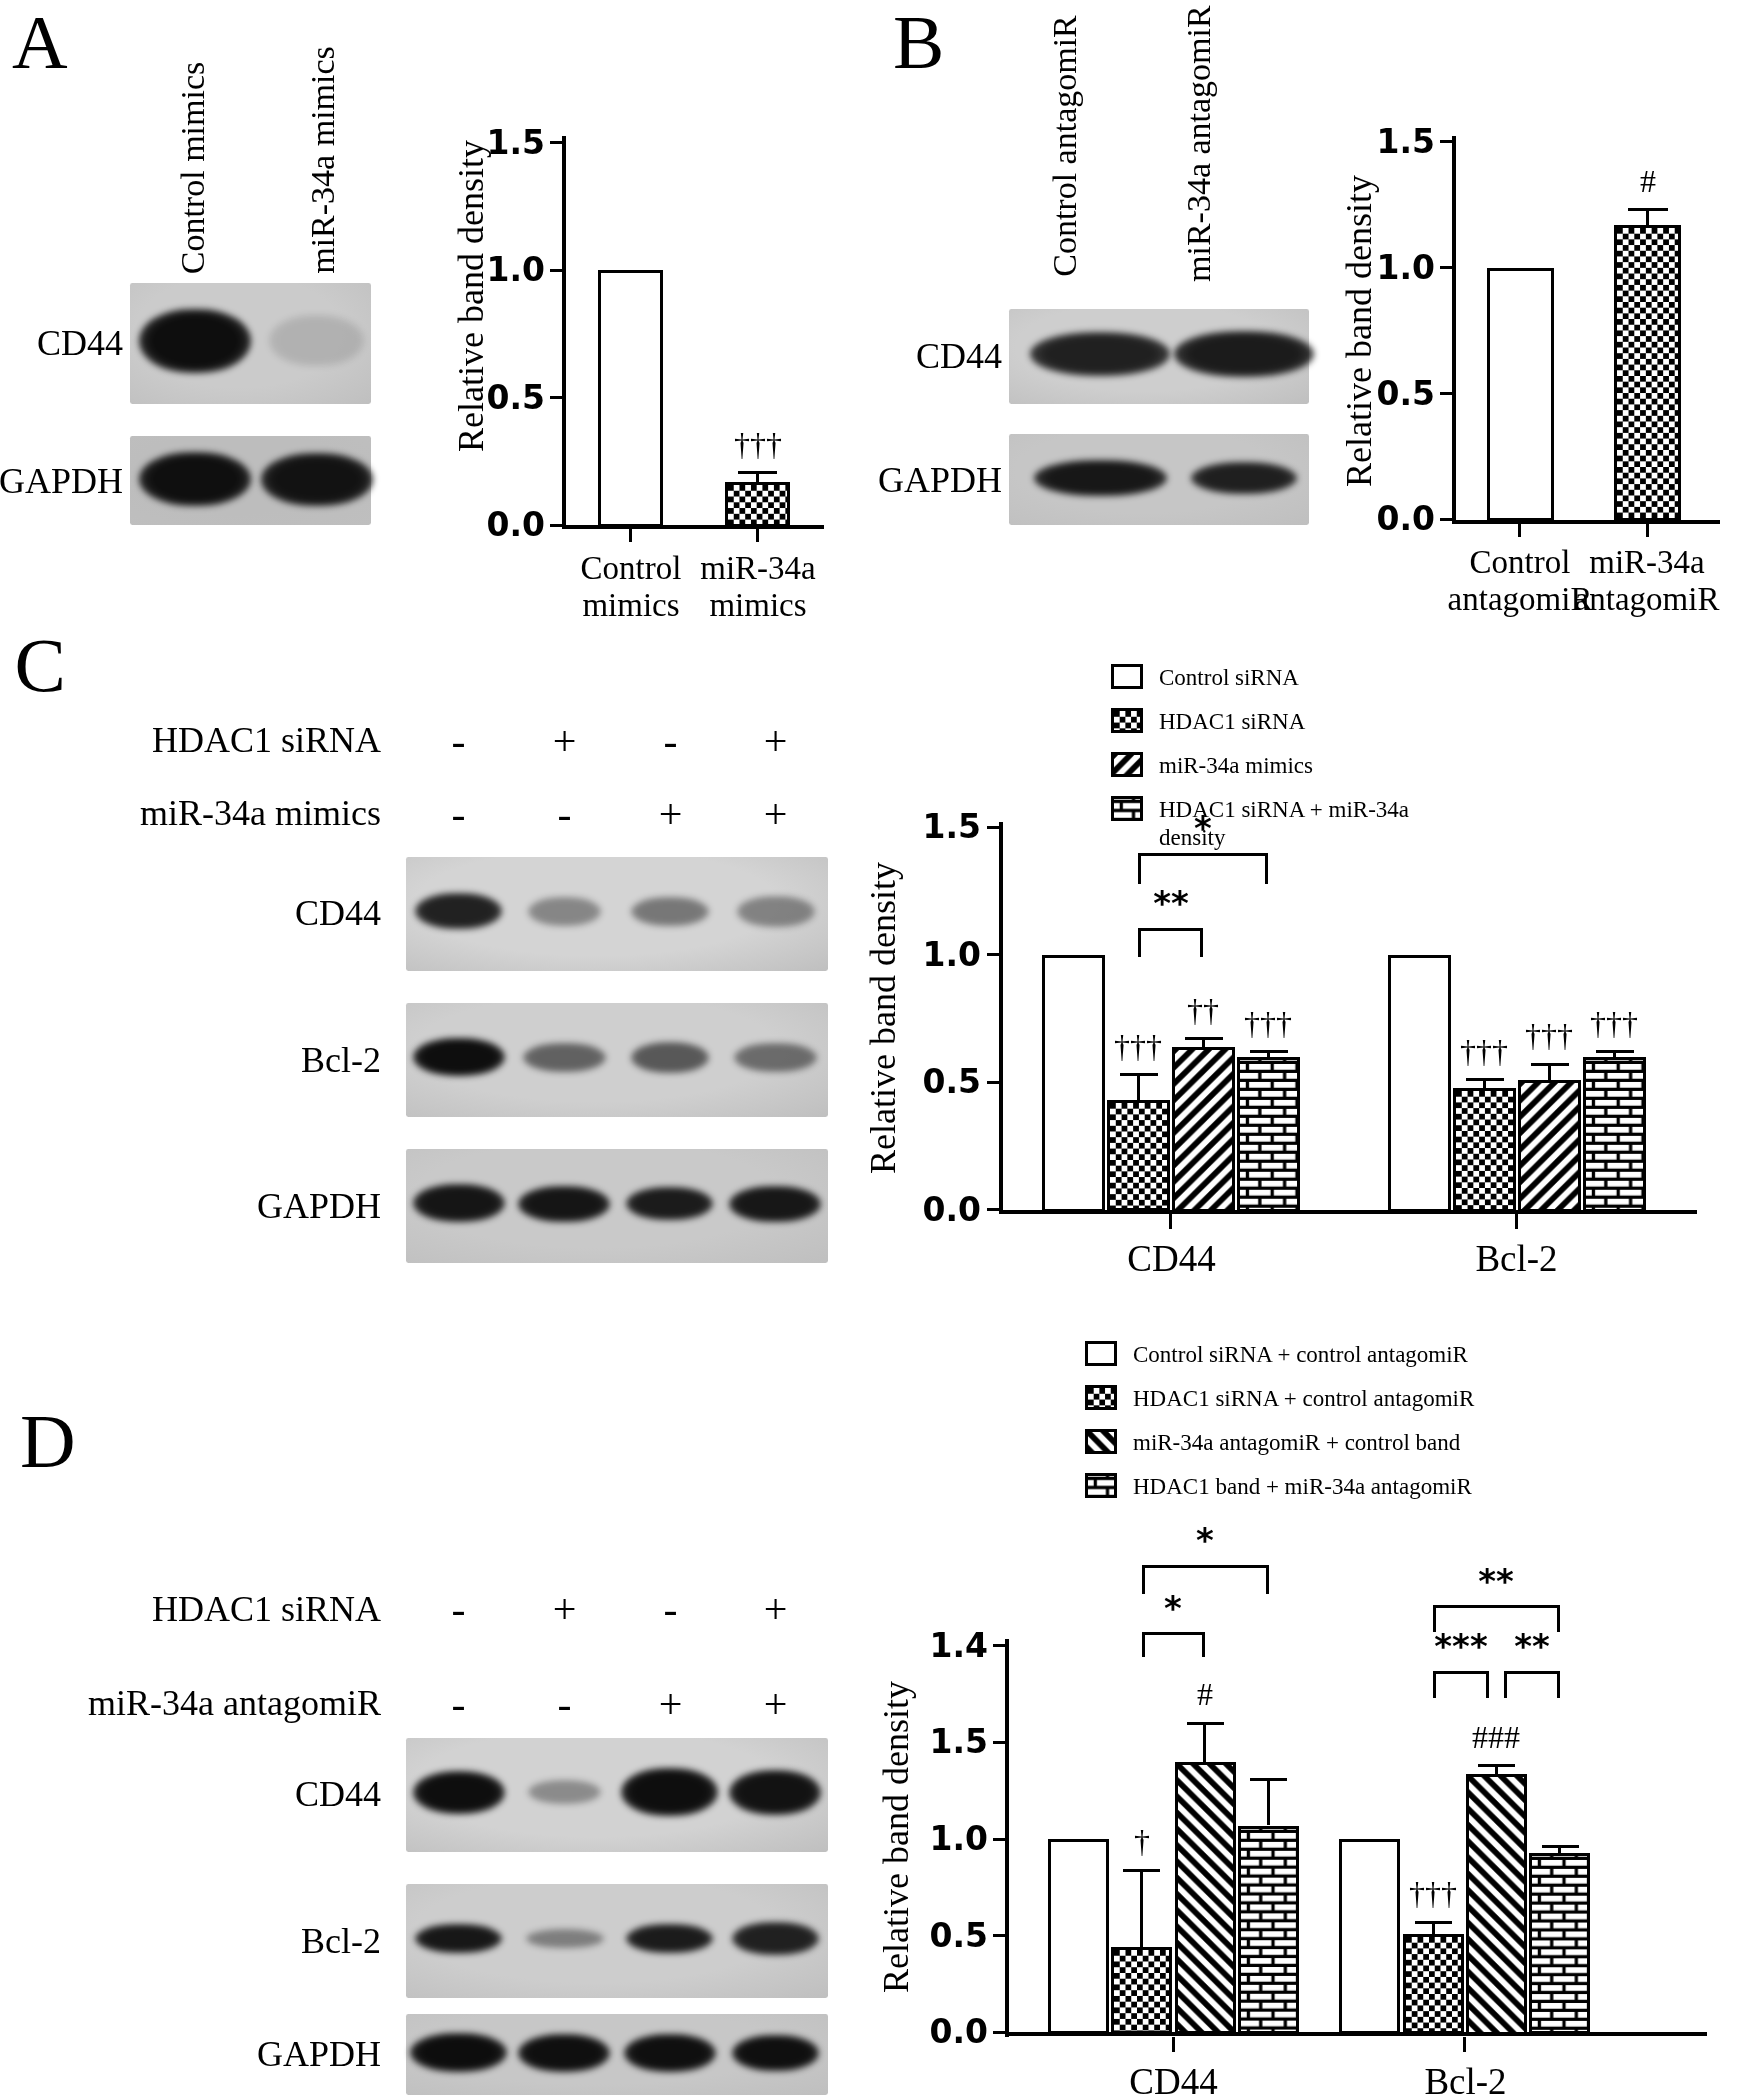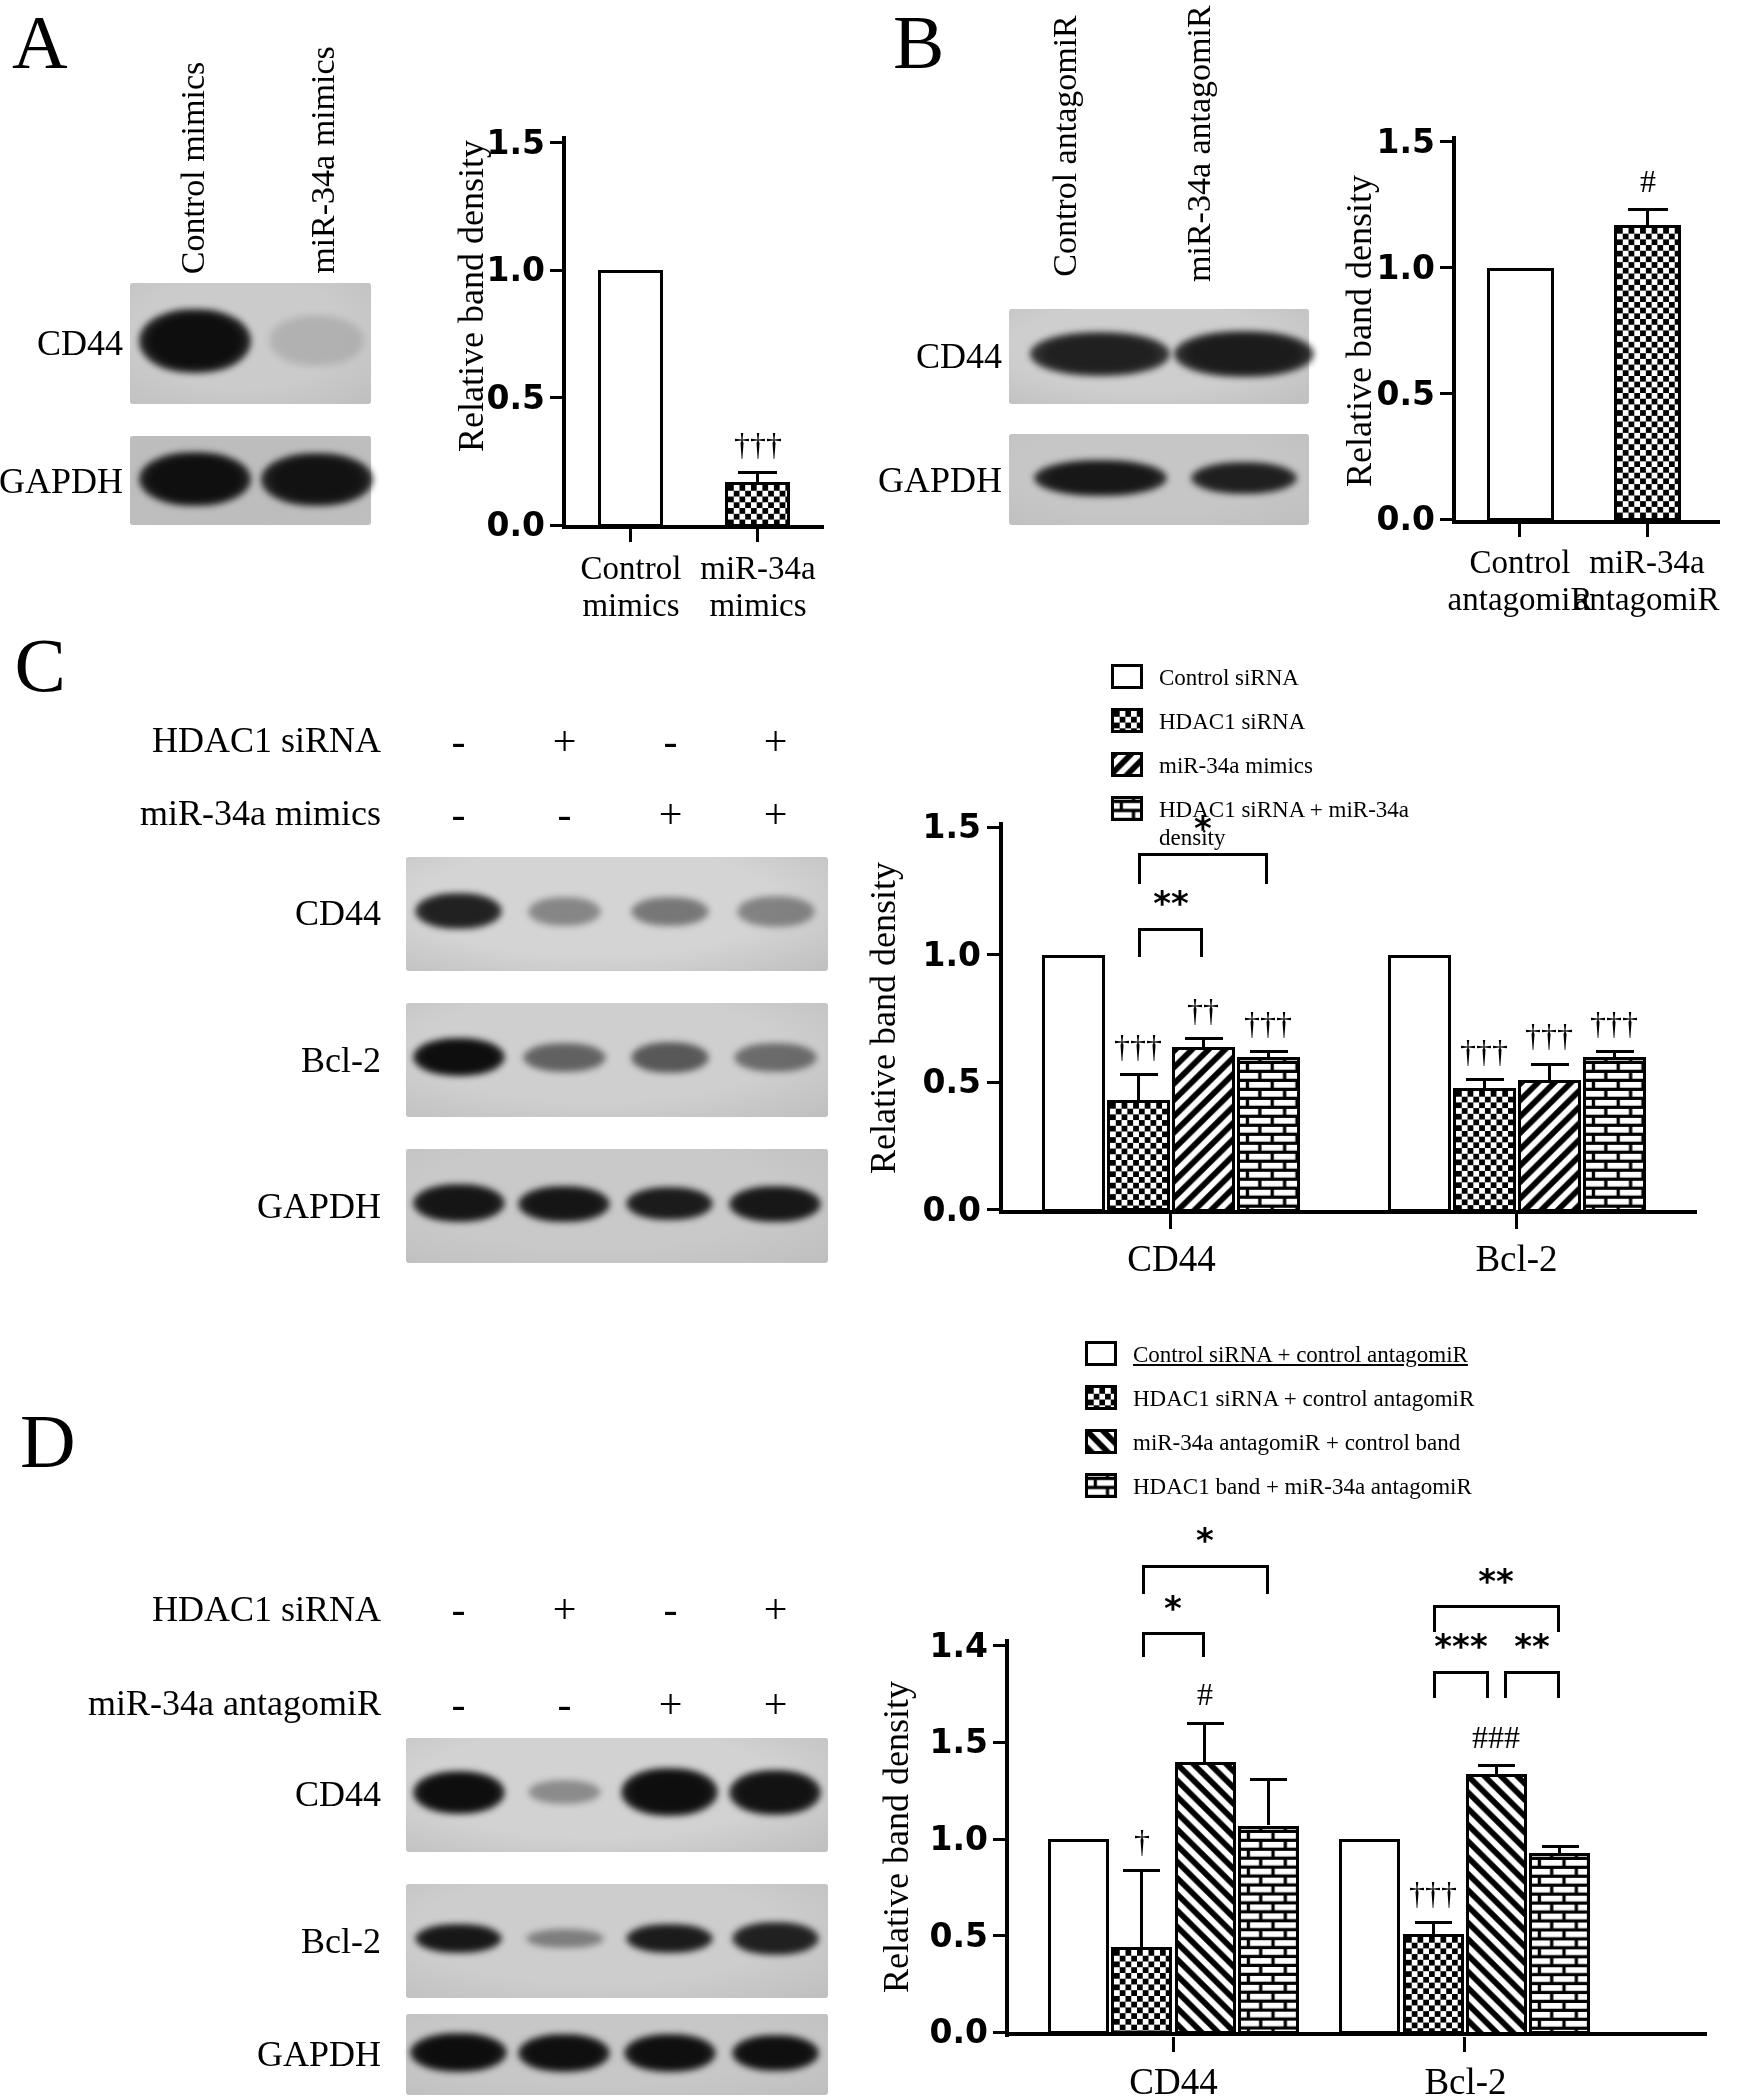--- a/index.html
+++ b/index.html
@@ -364,21 +364,21 @@
     <div class="bracket-label" style="left: 1132px; top: 1521px; width: 146px;">*</div>
     <div class="bracket" style="left: 1433px; top: 1671px; width: 56px; height: 27px;"></div>
     <div class="bracket-label" style="left: 1388px; top: 1627px; width: 146px;">***</div>
     <div class="bracket" style="left: 1504px; top: 1671px; width: 56px; height: 27px;"></div>
     <div class="bracket-label" style="left: 1459px; top: 1627px; width: 146px;">**</div>
     <div class="bracket" style="left: 1433px; top: 1605px; width: 127px; height: 27px;"></div>
     <div class="bracket-label" style="left: 1423px; top: 1562px; width: 146px;">**</div>
     <div class="legend" style="left: 1085px; top: 1341px;">
       <div class="legend-row">
         <div class="legend-swatch"></div>
-        <div class="legend-text" style="width: 479px; text-decoration: underline;">Control siRNA + control antagomiR</div>
+        <div class="legend-text" style="width: 479px;">Control siRNA + control antagomiR</div>
       </div>
       <div class="legend-row">
         <div class="legend-swatch">
           <svg preserveAspectRatio="none" viewBox="0 0 32 23" width="26" height="18.7">
             <rect x="0" y="0" width="100%" height="100%" fill="url(#checker)"></rect>
           </svg>
         </div>
         <div class="legend-text" style="width: 479px;">HDAC1 siRNA + control antagomiR</div>
       </div>
       <div class="legend-row">

